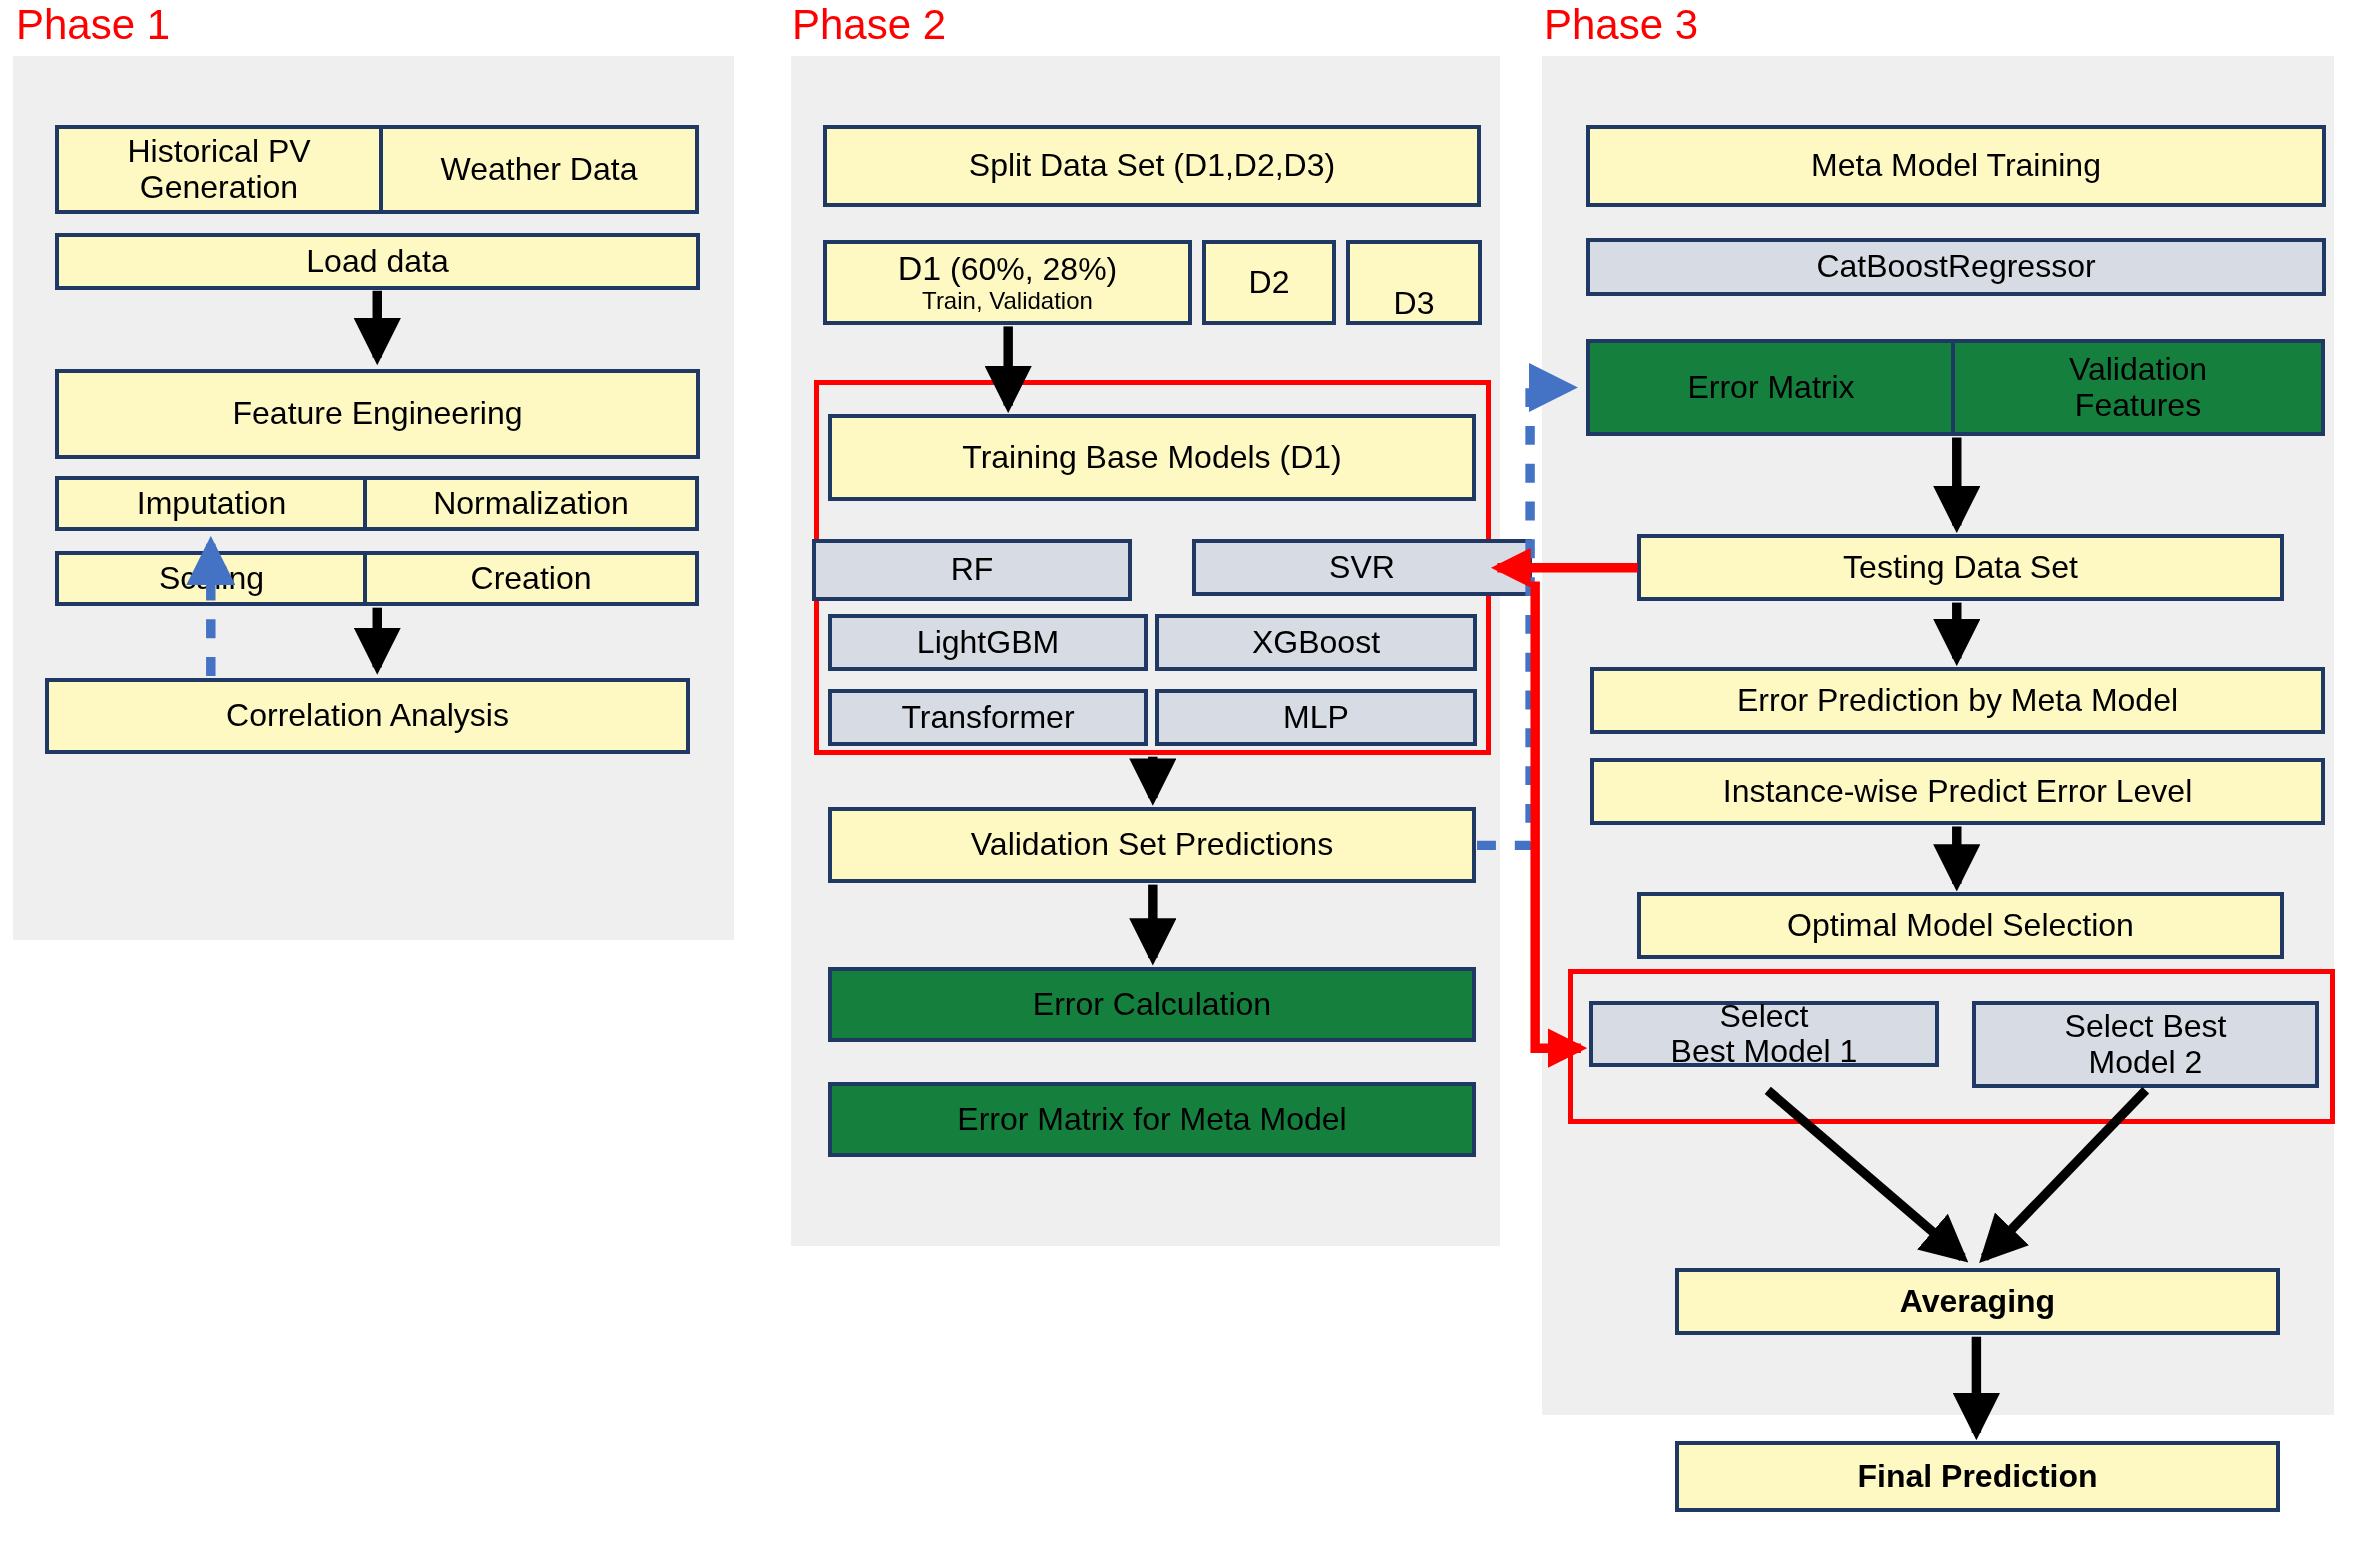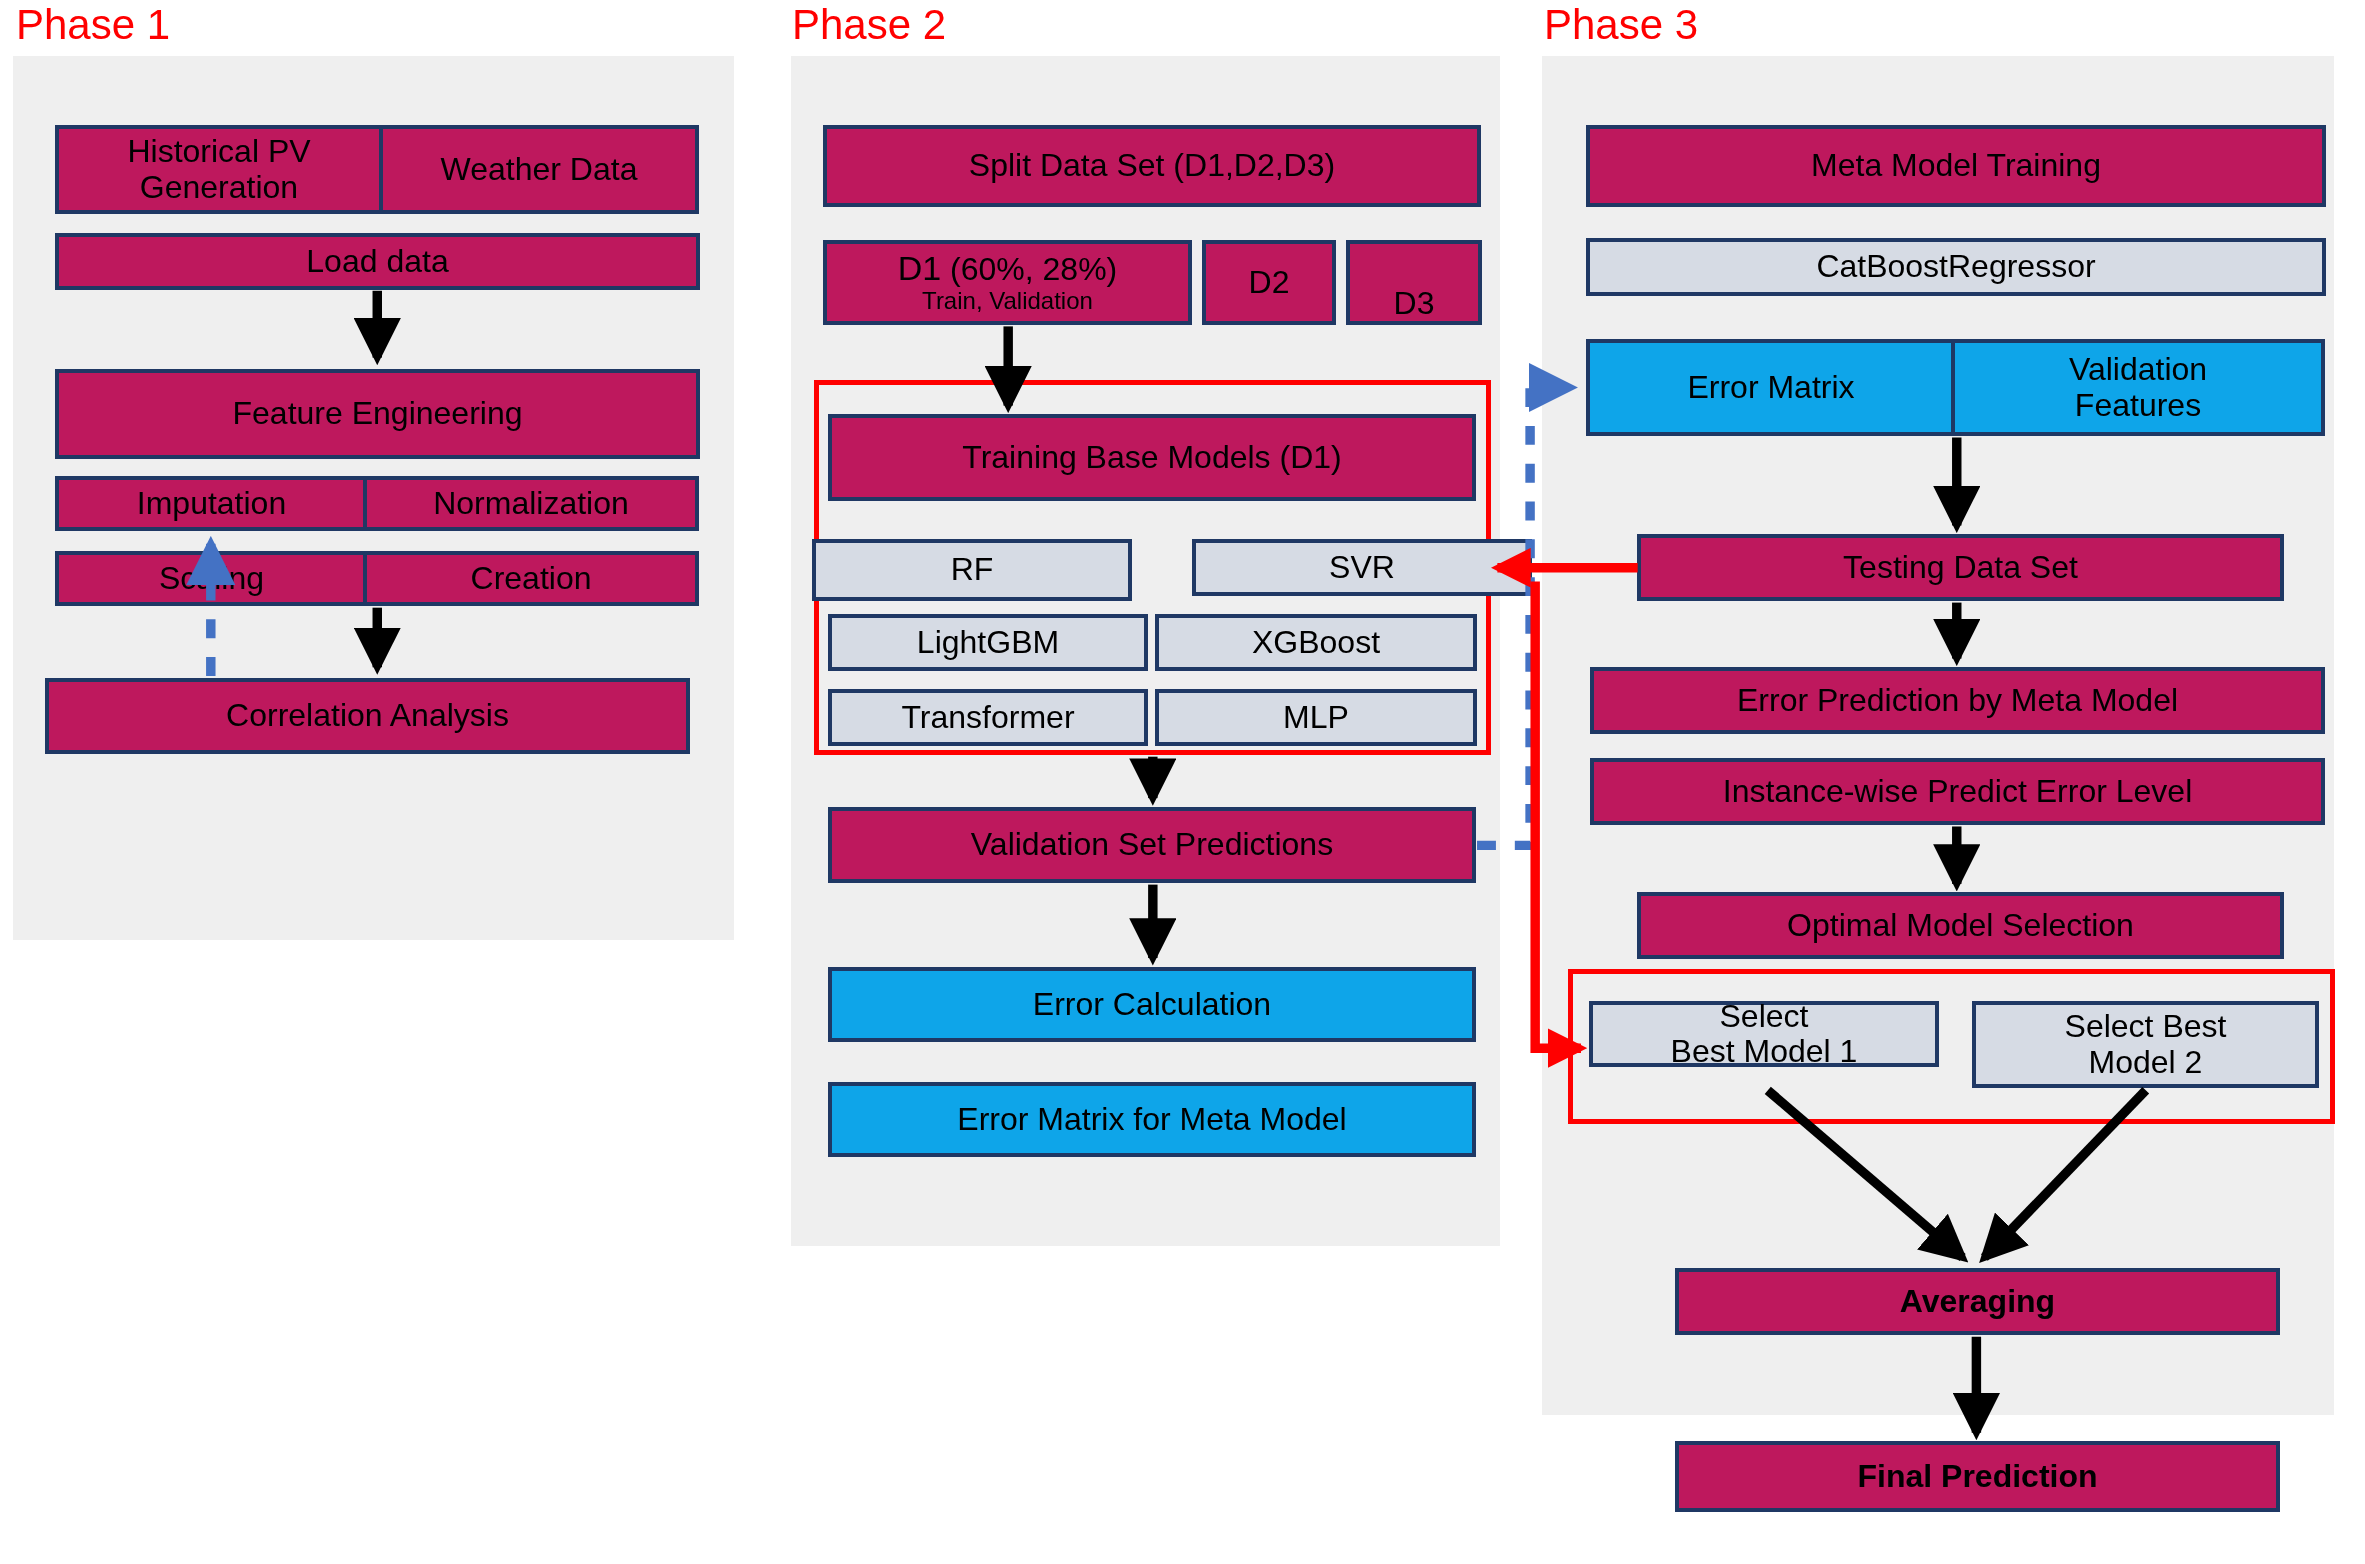--- a/index.html
+++ b/index.html
@@ -4,24 +4,24 @@
 <style>
   html,body{margin:0;padding:0;background:#ffffff;}
   body{width:2366px;height:1565px;position:relative;
        font-family:"Liberation Sans","DejaVu Sans",sans-serif;
        -webkit-font-smoothing:antialiased;overflow:hidden;}
 
   .phase-label{position:absolute;color:#ff0000;font-size:42px;font-weight:400;line-height:1;white-space:nowrap;}
   .panel{position:absolute;background:#efefef;}
 
   .node{position:absolute;box-sizing:border-box;border:4.4px solid #1f3864;
-        background:#be185d;display:flex;align-items:center;justify-content:center;
+        background:#fef9c3;display:flex;align-items:center;justify-content:center;
         text-align:center;color:#000000;font-size:32px;line-height:1.1;}
   .node.blue{background:#d6dbe4;}
-  .node.gray{background:#0ea5e9;justify-content:center;}
+  .node.gray{background:#15803d;justify-content:center;}
   .node.bold{font-weight:bold;}
   .node .sub{display:block;font-size:24px;line-height:1.15;}
   .node .big{font-size:34px;}
   .node .two{display:block;}
 
   .redbox{position:absolute;box-sizing:border-box;border:5.8px solid #ff0000;background:transparent;}
 
   svg.overlay{position:absolute;left:0;top:0;width:2366px;height:1565px;overflow:visible;pointer-events:none;}
 </style>
 </head>

